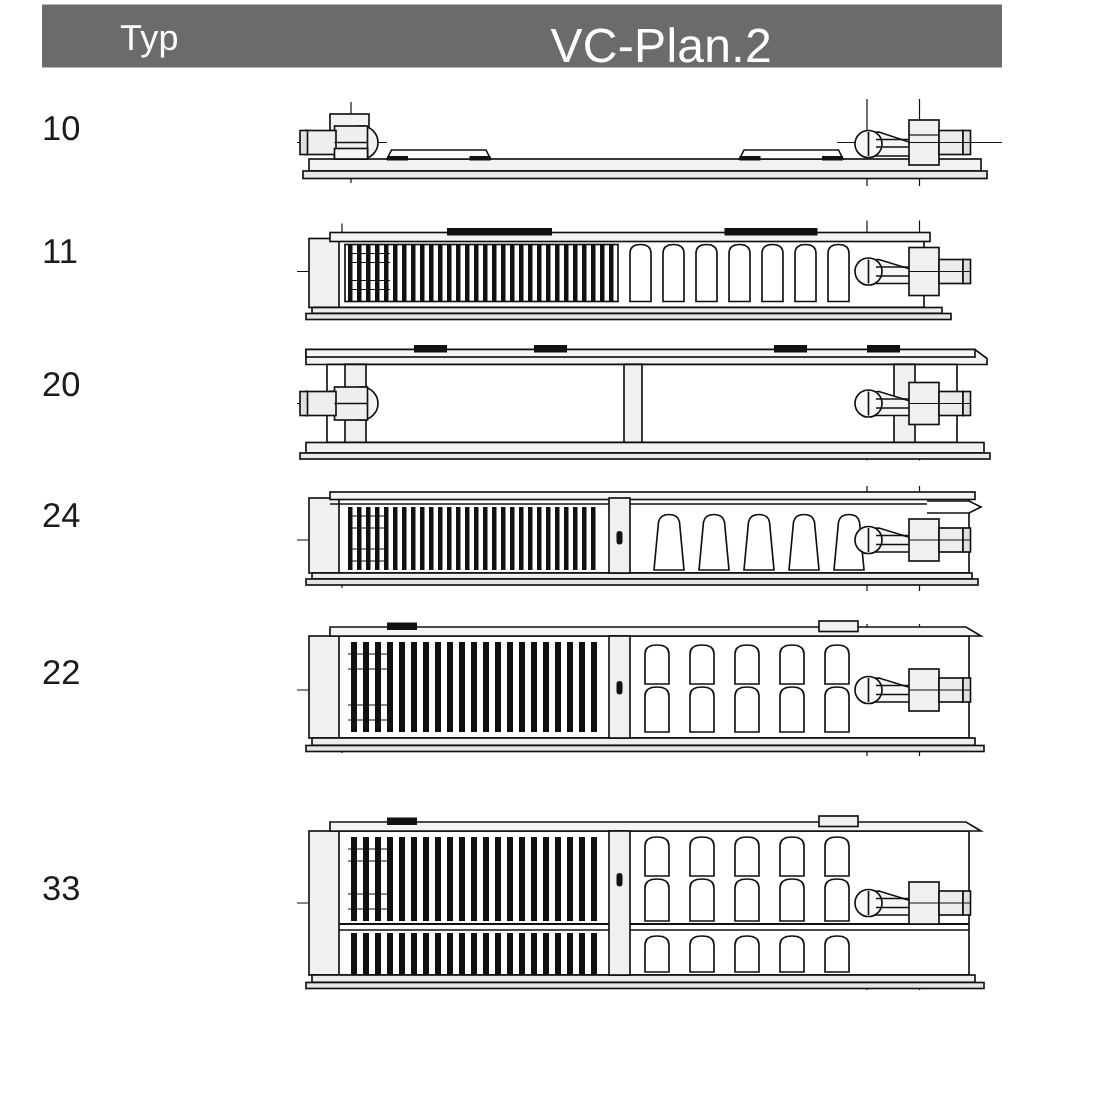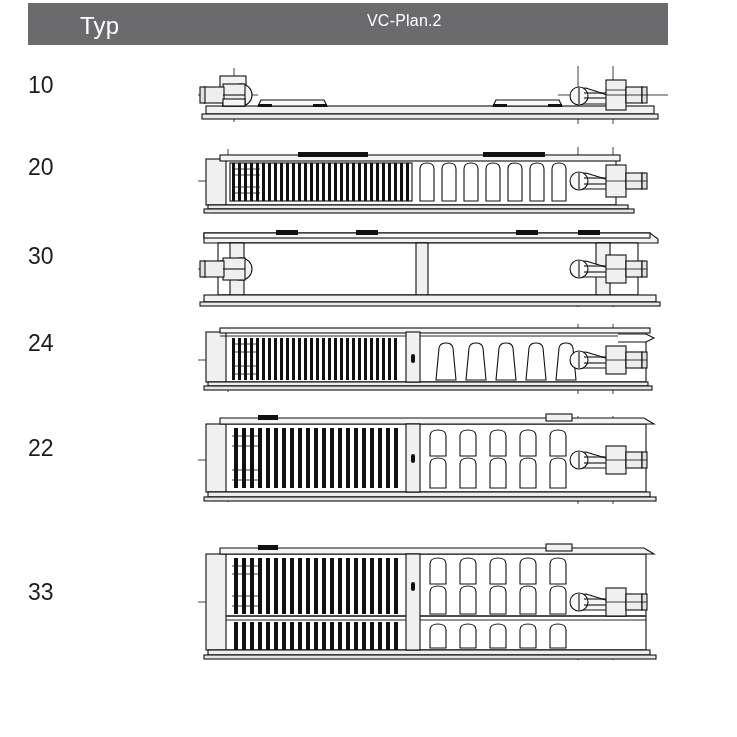--- a/index.html
+++ b/index.html
@@ -17,21 +17,21 @@
     position:absolute;left:0;top:3px;width:640px;height:42px;
     background:#6b6b6d;
   }
   .hdr-typ{
     position:absolute;left:52px;top:9px;
     color:#ffffff;font-size:24px;letter-spacing:.2px;
     font-family:"Liberation Sans", sans-serif;
   }
   .hdr-title{
     position:absolute;left:339px;top:9px;
-    color:#ffffff;font-size:16px;letter-spacing:.2px;
+    color:#ffffff;font-size:32px;letter-spacing:.2px;
     font-family:"Liberation Sans", sans-serif;
   }
 
   
   .rowlabel{
     position:absolute;left:0;width:150px;
     color:#1b1b1b;font-size:23px;
     font-family:"Liberation Sans", sans-serif;
   }
   .fig{position:absolute;}
@@ -42,22 +42,22 @@
 <body>
 
 <div id="sheet">
 
   <div class="hdr">
     <div class="hdr-typ">Typ</div>
     <div class="hdr-title">VC-Plan.2</div>
   </div>
 
   <div class="rowlabel" style="top:72px">10</div>
-  <div class="rowlabel" style="top:154px">20</div>
-  <div class="rowlabel" style="top:243px">30</div>
+  <div class="rowlabel" style="top:154px">11</div>
+  <div class="rowlabel" style="top:243px">20</div>
   <div class="rowlabel" style="top:330px">24</div>
   <div class="rowlabel" style="top:435px">22</div>
   <div class="rowlabel" style="top:579px">33</div>
 
   <div class="fig" style="left:170px;top:62px;">
     <svg width="470" height="66" viewBox="0 0 470 66">
       <g stroke="#111" fill="none" stroke-width="1.1">
 
         <line x1="0" y1="33" x2="60" y2="33" stroke-width="0.8"></line>
         <line x1="360" y1="33" x2="470" y2="33" stroke-width="0.8"></line>

